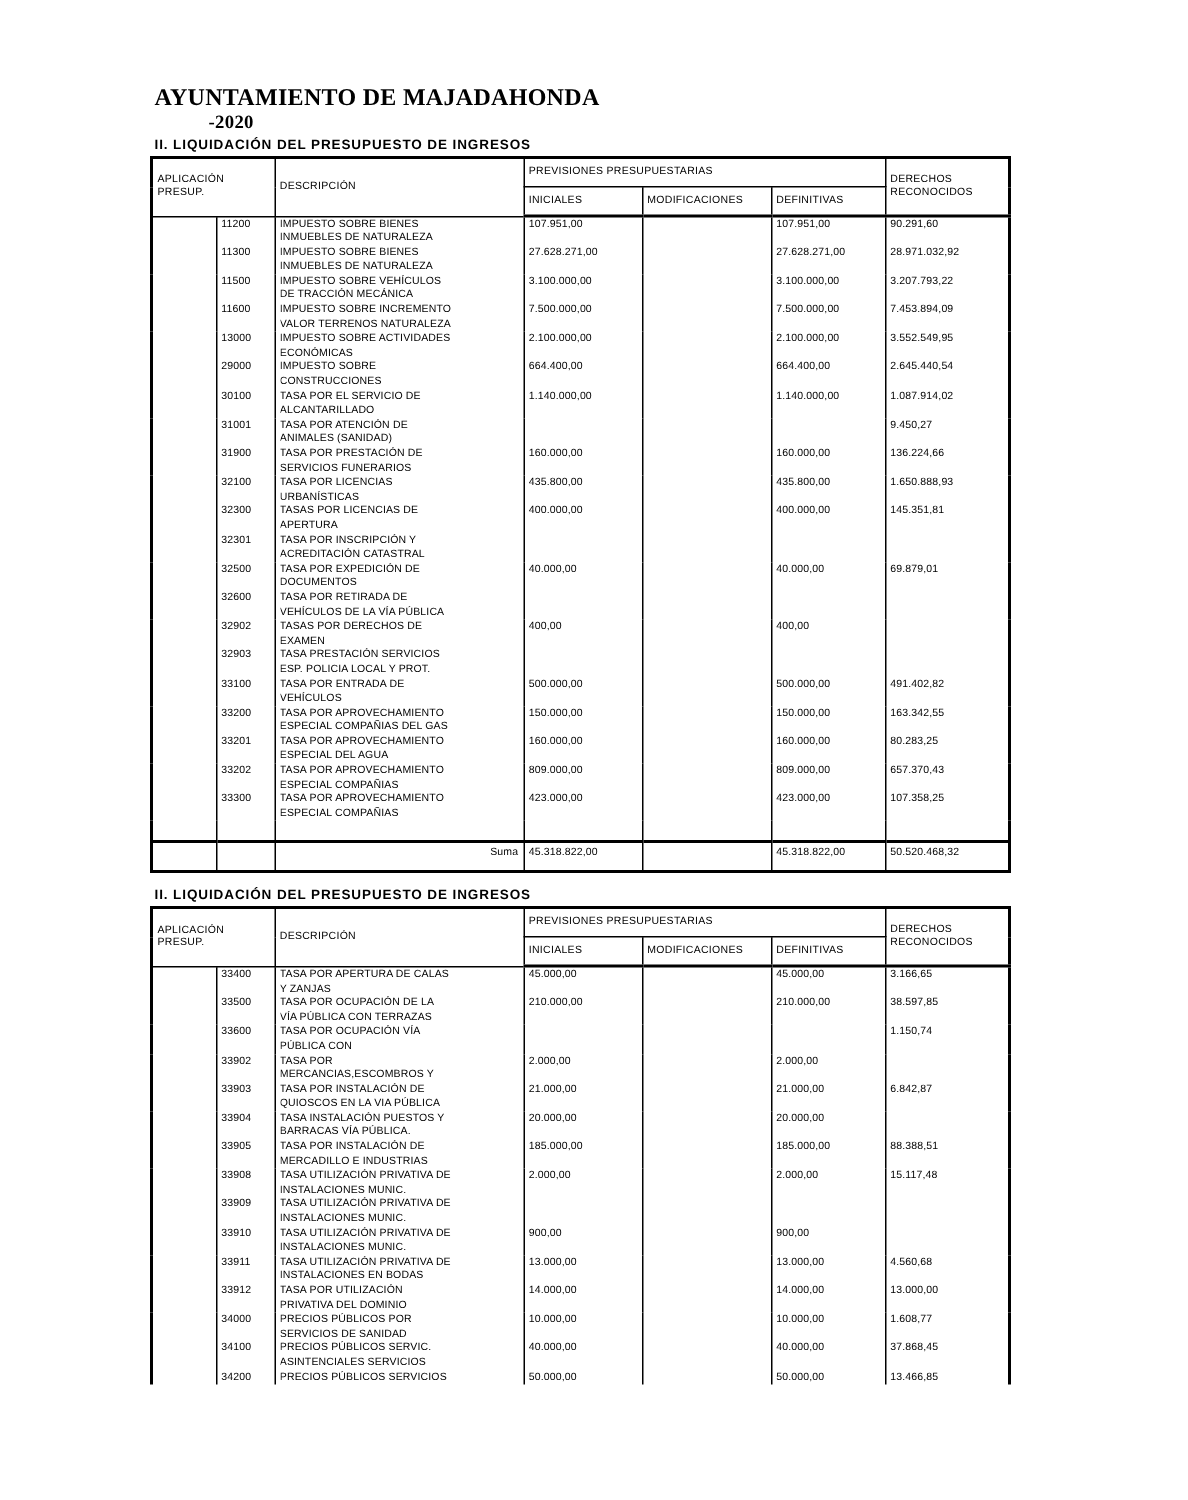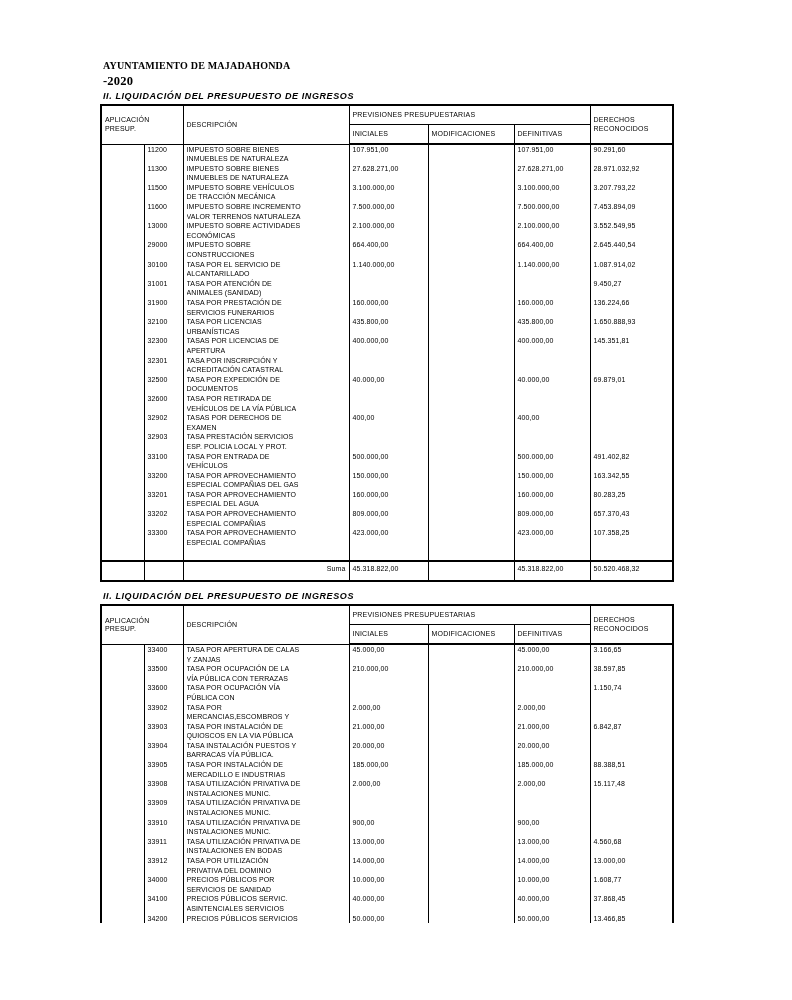--- a/index.html
+++ b/index.html
@@ -16,38 +16,38 @@
     position: absolute;
     left: 100px;
     top: 58px;
     width: 574px;
   }
   .doc-title {
     margin: 0;
     padding-left: 3px;
     font-family: "Liberation Serif", serif;
     font-weight: bold;
-    font-size: 10px;
+    font-size: 16px;
     line-height: 16px;
     letter-spacing: 0.2px;
     color: #000;
   }
   .doc-title.year {
     font-size: 12.5px;
     line-height: 15px;
     margin-bottom: 2px;
+    margin-left: 36px;
   }
   .section-title {
     margin: 0 0 2px 0;
     padding-left: 3px;
     font-size: 9px;
     line-height: 11px;
     font-weight: bold;
     letter-spacing: 0.6px;
-    font-style: italic;
   }
   .section-title.second {
     margin-top: 9px;
   }
   table.budget {
     border-collapse: collapse;
     table-layout: fixed;
     width: 572px;
     border: 2px solid #000;
   }

